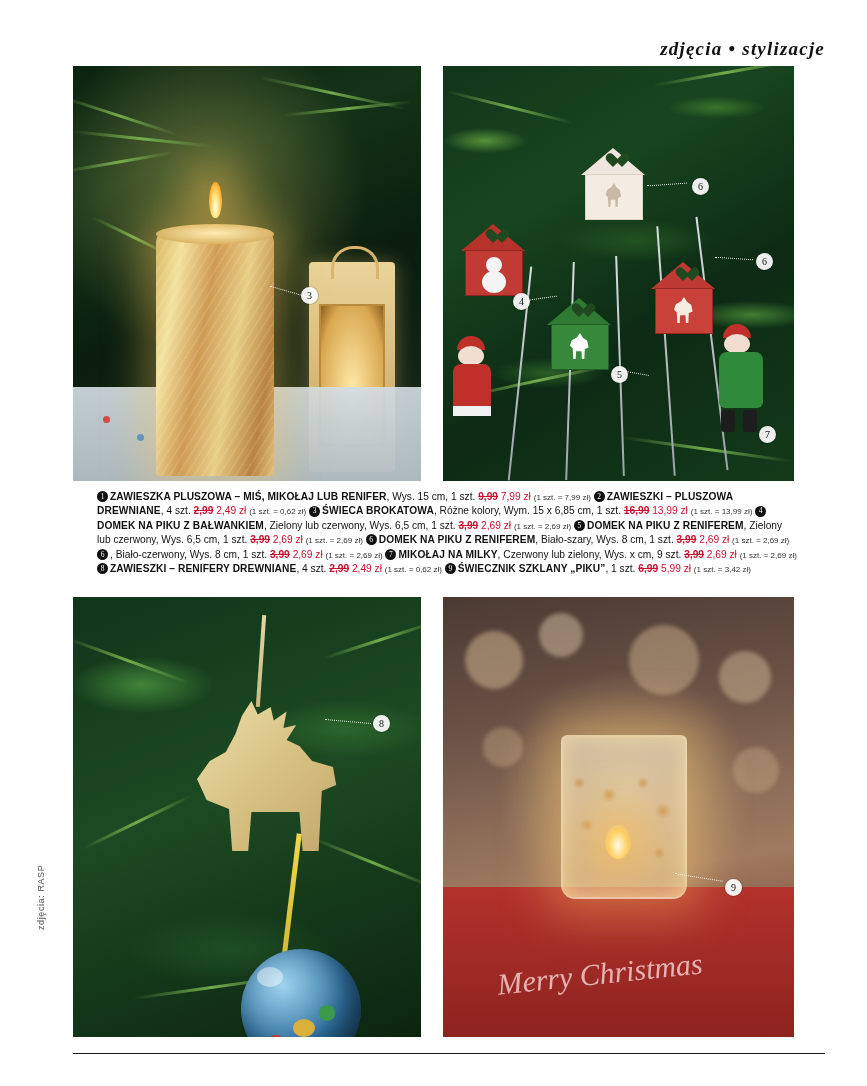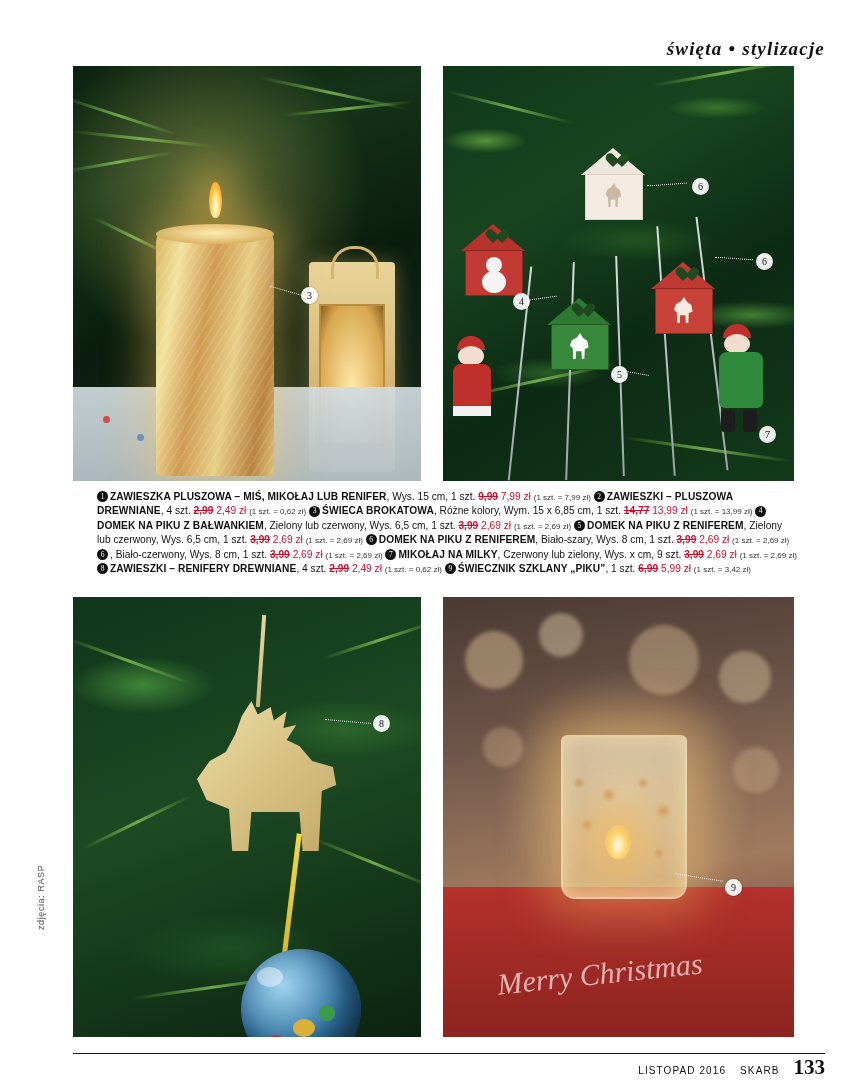--- a/index.html
+++ b/index.html
@@ -291,21 +291,21 @@
     font-weight: bold; font-size: 21px; letter-spacing: 0;
     line-height: 1;
   }
 </style>
 </head>
 <body>
 
 <div class="page">
 
   <div class="header">
-    <span>święta</span><span class="dot">•</span><span>stylizacje</span>
+    <span>zdjęcia</span><span class="dot">•</span><span>stylizacje</span>
   </div>
 
   <div class="photo" id="photo-candle">
     <div class="bg"></div>
 
     <div class="needle" style="left:-10px; top:30px; width:120px; transform:rotate(18deg);"></div>
     <div class="needle" style="left:0px; top:64px; width:140px; transform:rotate(6deg);"></div>
     <div class="needle" style="left:-8px; top:104px; width:110px; transform:rotate(-10deg);"></div>
     <div class="needle" style="left:186px; top:10px; width:150px; transform:rotate(12deg);"></div>
     <div class="needle" style="left:210px; top:48px; width:130px; transform:rotate(-6deg);"></div>
@@ -411,21 +411,21 @@
     <p>
       <span class="num">1</span><span class="nm">ZAWIESZKA PLUSZOWA – MIŚ, MIKOŁAJ LUB RENIFER</span><span>, Wys. 15 cm, 1 szt.</span>
       <span class="old">9,99</span>
       <span class="new">7,99 zł</span>
       <span class="unit">(1 szt. = 7,99 zł)</span>
       <span class="num">2</span><span class="nm">ZAWIESZKI – PLUSZOWA DREWNIANE</span><span>, 4 szt.</span>
       <span class="old">2,99</span>
       <span class="new">2,49 zł</span>
       <span class="unit">(1 szt. = 0,62 zł)</span>
       <span class="num">3</span><span class="nm">ŚWIECA BROKATOWA</span><span>, Różne kolory, Wym. 15 x 6,85 cm, 1 szt.</span>
-      <span class="old">14,77</span>
+      <span class="old">16,99</span>
       <span class="new">13,99 zł</span>
       <span class="unit">(1 szt. = 13,99 zł)</span>
       <span class="num">4</span><span class="nm">DOMEK NA PIKU Z BAŁWANKIEM</span><span>, Zielony lub czerwony, Wys. 6,5 cm, 1 szt.</span>
       <span class="old">3,99</span>
       <span class="new">2,69 zł</span>
       <span class="unit">(1 szt. = 2,69 zł)</span>
       <span class="num">5</span><span class="nm">DOMEK NA PIKU Z RENIFEREM</span><span>, Zielony lub czerwony, Wys. 6,5 cm, 1 szt.</span>
       <span class="old">3,99</span>
       <span class="new">2,69 zł</span>
       <span class="unit">(1 szt. = 2,69 zł)</span>
@@ -493,19 +493,14 @@
     <div class="lace"></div>
     <div class="inner-flame"></div>
 
     <div class="callout-line" style="left:232px; top:280px; width:48px; transform:rotate(9deg);"></div>
     <div class="callout-dot" style="left:282px; top:282px;">9</div>
   </div>
 
   <div class="credit">zdjęcia: RASP</div>
 
   <div class="footer-rule"></div>
-  <div class="footer">
-    <span>LISTOPAD 2016</span>
-    <span>SKARB</span>
-    <span class="folio">133</span>
-  </div>
 
 </div>
 
 </body></html>

